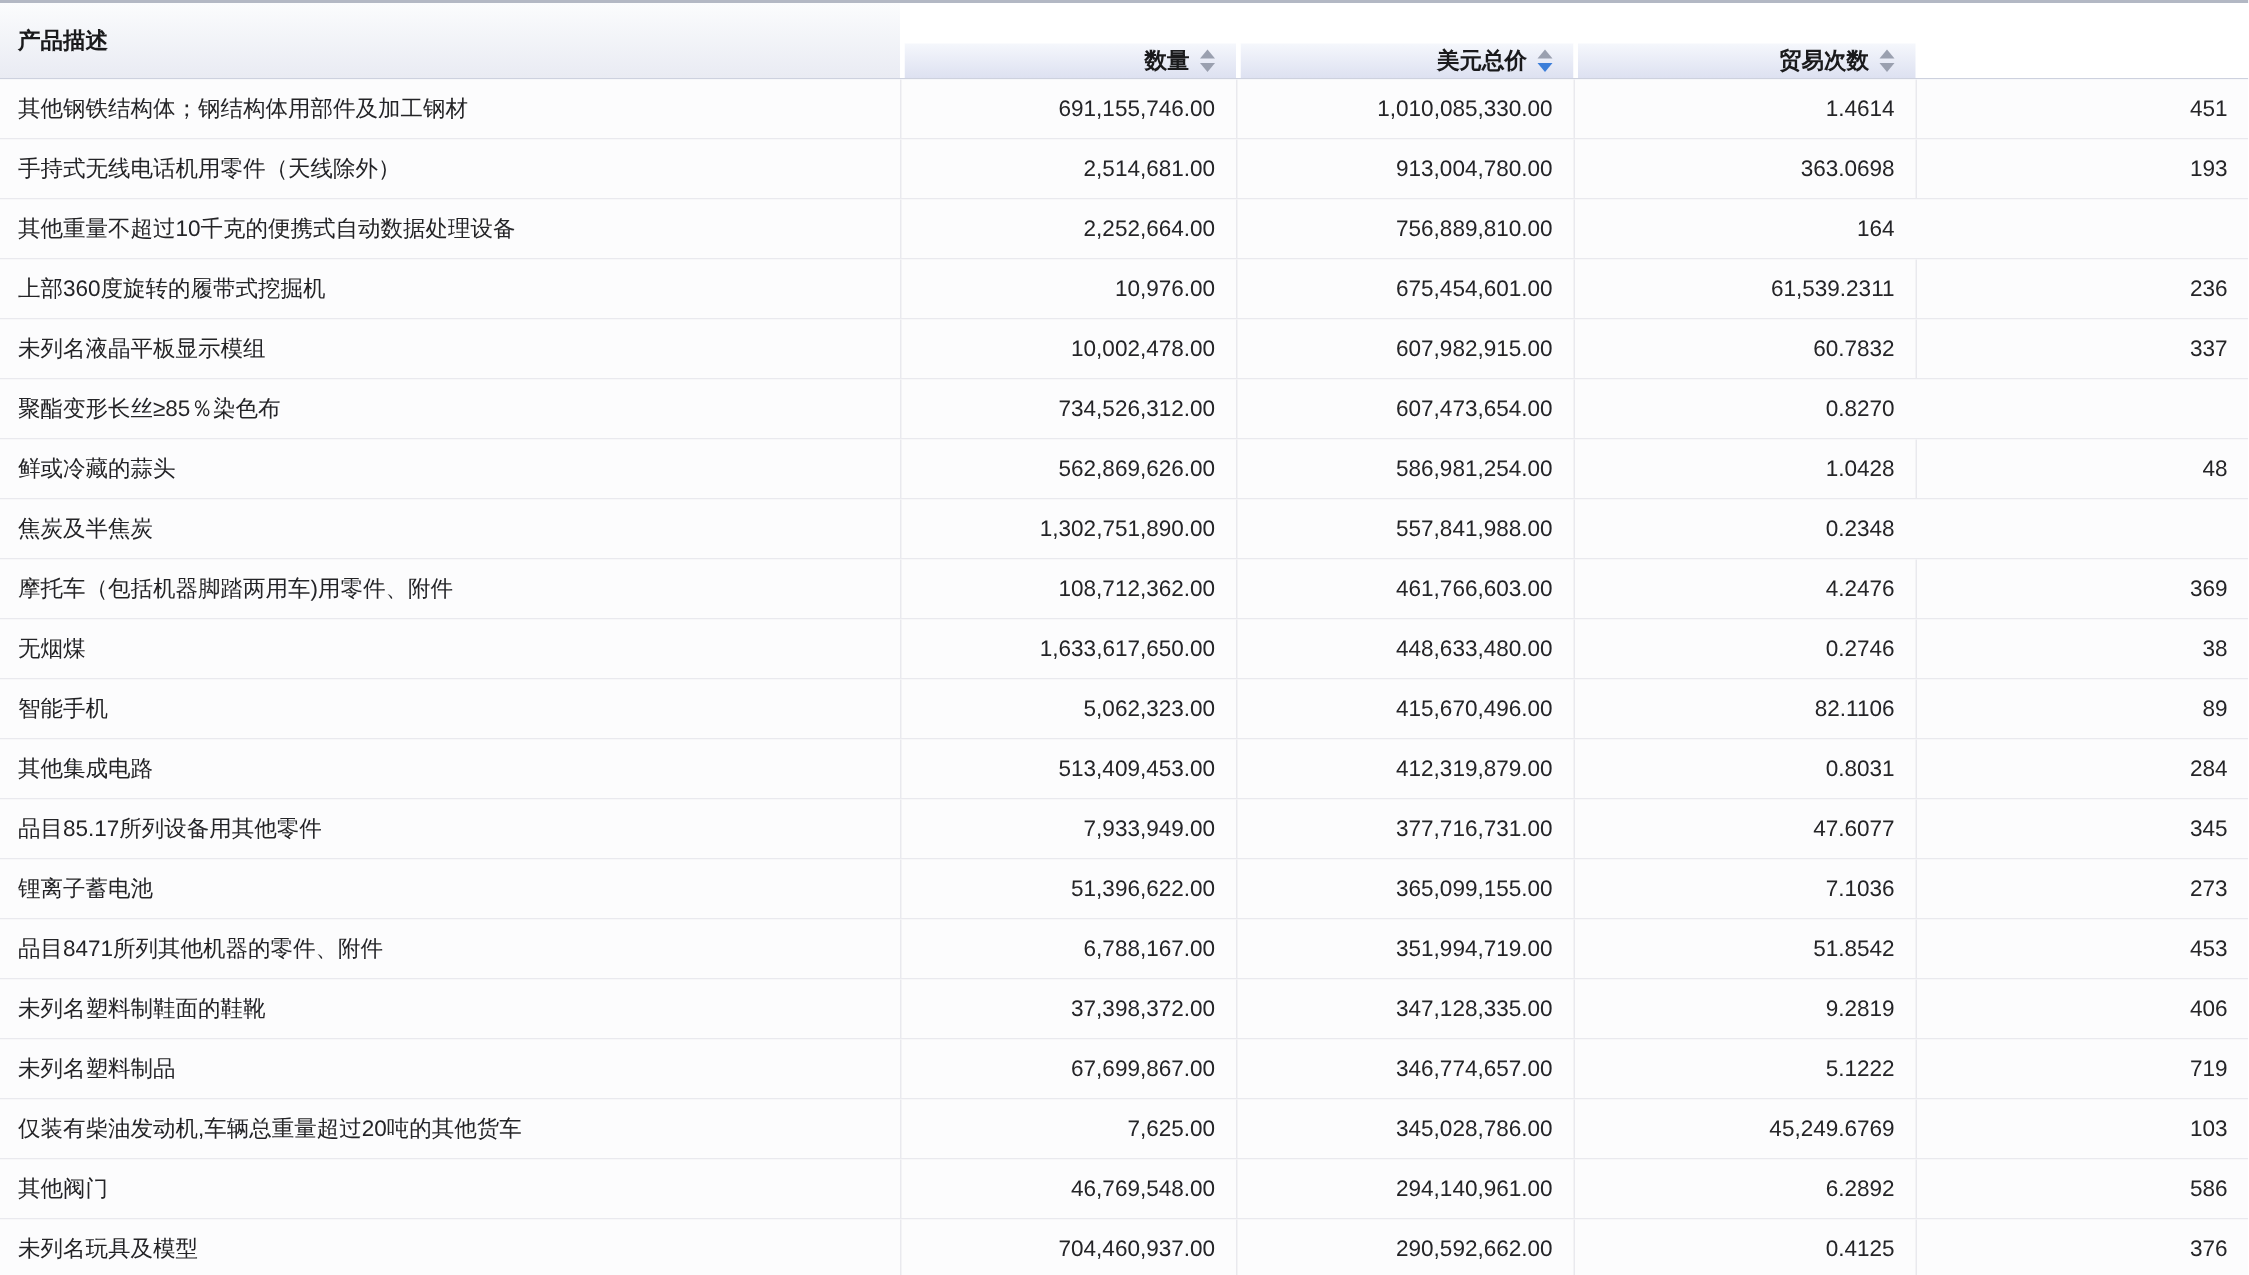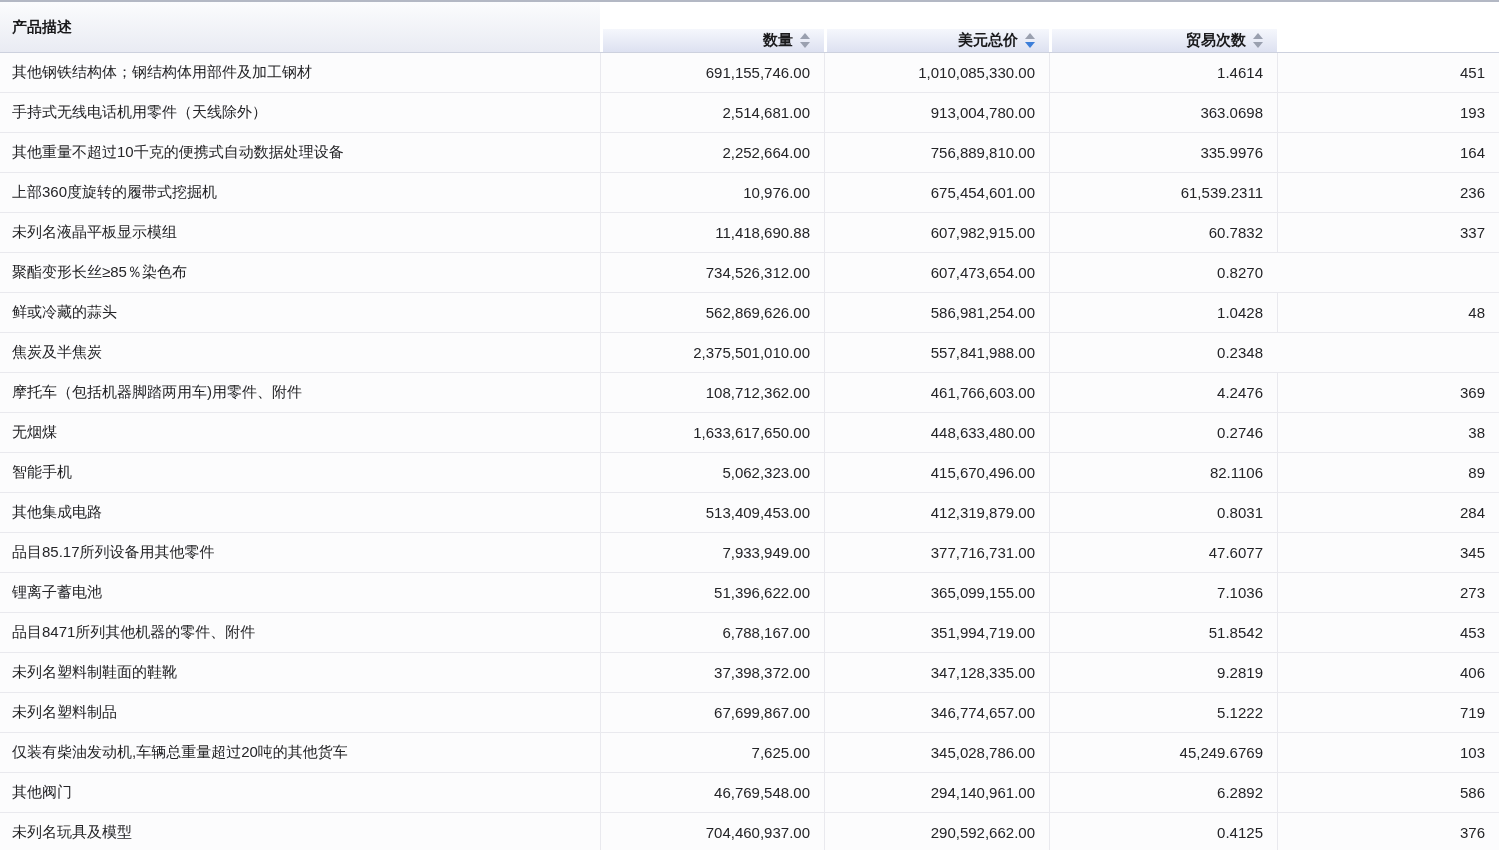--- a/index.html
+++ b/index.html
@@ -100,35 +100,34 @@
       <div class="td num">2,514,681.00</div>
       <div class="td num">913,004,780.00</div>
       <div class="td num">363.0698</div>
       <div class="td num">193</div>
     </div>
 
     <div class="tr">
       <div class="td desc">其他重量不超过10千克的便携式自动数据处理设备</div>
       <div class="td num">2,252,664.00</div>
       <div class="td num">756,889,810.00</div>
-      <div class="td num">335.9976</div>
       <div class="td num">164</div>
     </div>
 
     <div class="tr">
       <div class="td desc">上部360度旋转的履带式挖掘机</div>
       <div class="td num">10,976.00</div>
       <div class="td num">675,454,601.00</div>
       <div class="td num">61,539.2311</div>
       <div class="td num">236</div>
     </div>
 
     <div class="tr">
       <div class="td desc">未列名液晶平板显示模组</div>
-      <div class="td num">11,418,690.88</div>
+      <div class="td num">10,002,478.00</div>
       <div class="td num">607,982,915.00</div>
       <div class="td num">60.7832</div>
       <div class="td num">337</div>
     </div>
 
     <div class="tr">
       <div class="td desc">聚酯变形长丝≥85％染色布</div>
       <div class="td num">734,526,312.00</div>
       <div class="td num">607,473,654.00</div>
       <div class="td num">0.8270</div>
@@ -137,21 +136,21 @@
     <div class="tr">
       <div class="td desc">鲜或冷藏的蒜头</div>
       <div class="td num">562,869,626.00</div>
       <div class="td num">586,981,254.00</div>
       <div class="td num">1.0428</div>
       <div class="td num">48</div>
     </div>
 
     <div class="tr">
       <div class="td desc">焦炭及半焦炭</div>
-      <div class="td num">2,375,501,010.00</div>
+      <div class="td num">1,302,751,890.00</div>
       <div class="td num">557,841,988.00</div>
       <div class="td num">0.2348</div>
     </div>
 
     <div class="tr">
       <div class="td desc">摩托车（包括机器脚踏两用车)用零件、附件</div>
       <div class="td num">108,712,362.00</div>
       <div class="td num">461,766,603.00</div>
       <div class="td num">4.2476</div>
       <div class="td num">369</div>

